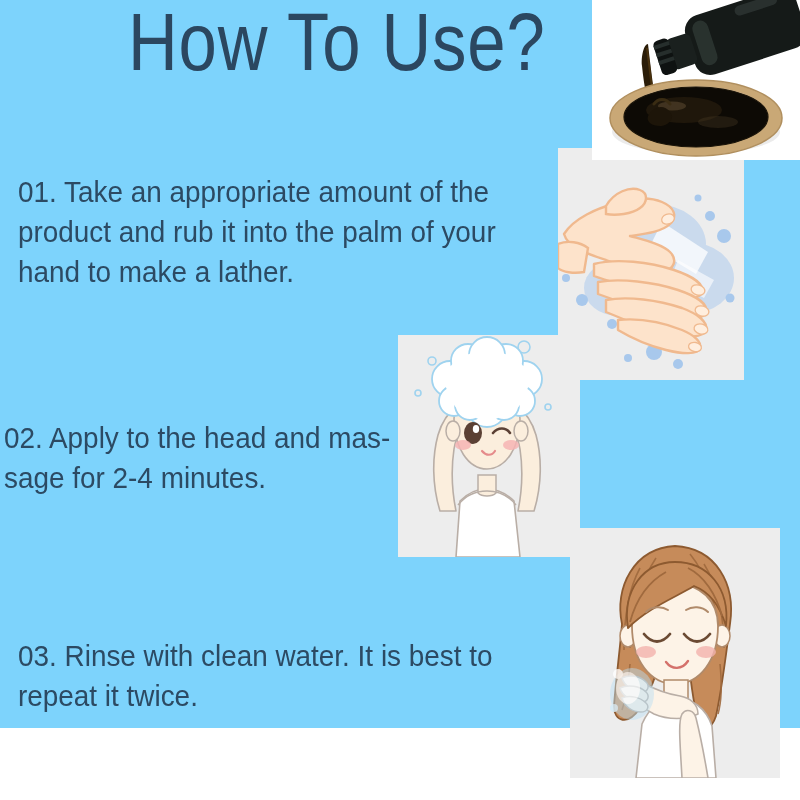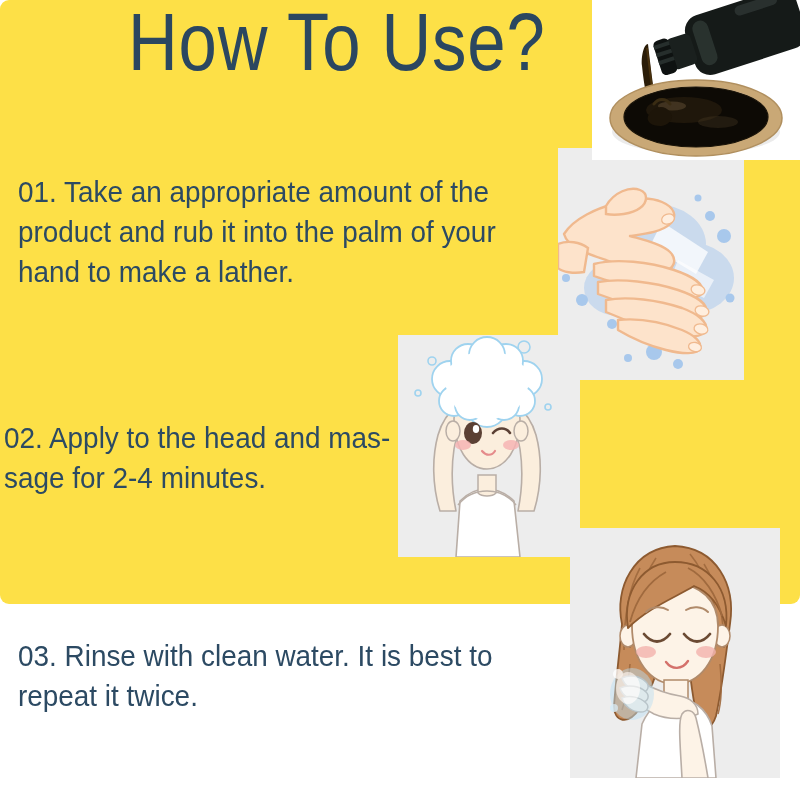--- a/index.html
+++ b/index.html
@@ -1,21 +1,21 @@
 <!DOCTYPE html>
 <html><head>
 <meta charset="utf-8">
 <style>
   html,body{margin:0;padding:0;background:#fff;}
   body{
     width:800px;height:800px;overflow:hidden;position:relative;
     font-family:"Liberation Sans", sans-serif;
     background:#ffffff;
   }
-  #stage{position:absolute;inset:0;width:800px;height:604px;background:#fde047;border-radius:9px;}
+  #stage{position:absolute;inset:0;width:800px;height:728px;background:#7dd3fc;}
 
   
   .title{
     position:absolute;left:128px;top:-4px;width:520px;
     font-size:82px;line-height:92px;
     font-family:"Liberation Sans", sans-serif;
     font-weight:400;
     color:#2b4760;
     letter-spacing:1px;
     transform:scaleX(.84);

